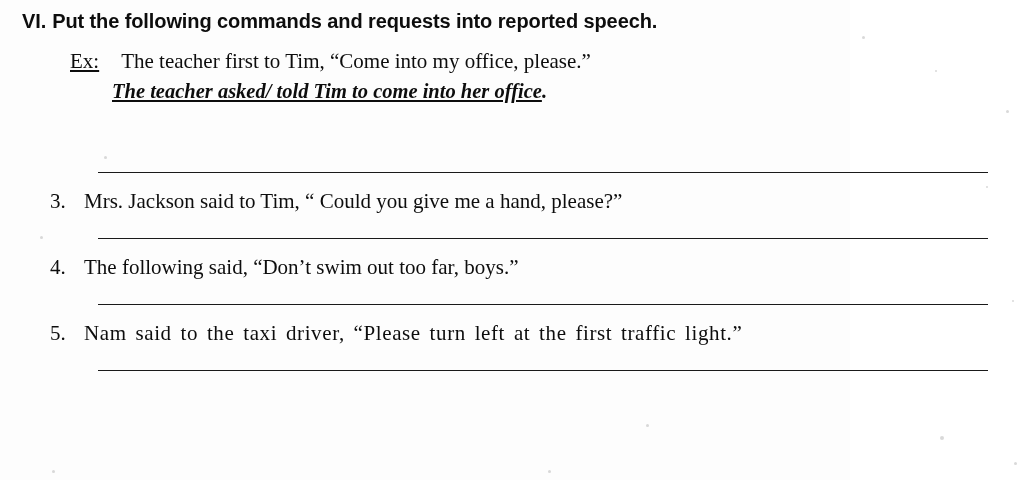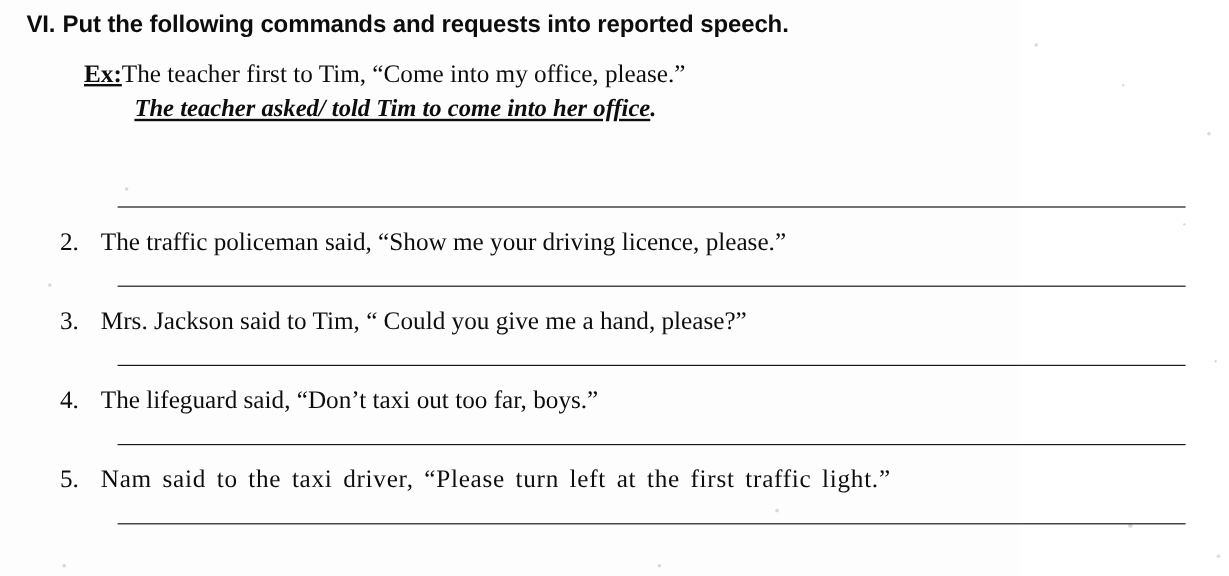--- a/index.html
+++ b/index.html
@@ -53,22 +53,21 @@
     top: 46px;
     width: 930px;
   }
   .example-line {
     font-size: 21px;
     line-height: 30px;
     white-space: nowrap;
   }
   .example-label {
     text-decoration: underline;
-    margin-right: 0;
-    font-weight: bold;
+    margin-right: 22px;
   }
   .example-answer {
     margin-left: 42px;
     font-style: italic;
     font-weight: bold;
     font-size: 20.5px;
     line-height: 30px;
     white-space: nowrap;
   }
   .example-answer .ul {
@@ -145,37 +144,31 @@
       <span class="ul">The teacher asked/ told Tim to come into her office</span><span>.</span>
     </div>
   </div>
 
   <div class="items">
 
     <div class="item item-1">
       <div class="answer-rule"></div>
     </div>
 
-    <div class="item item-2">
-      <div class="item-text">
-        <span class="item-num">2.</span><span class="body">The traffic policeman said, “Show me your driving licence, please.”</span>
-      </div>
-      <div class="answer-rule"></div>
-    </div>
 
     <div class="item item-3">
       <div class="item-text">
         <span class="item-num">3.</span><span class="body">Mrs. Jackson said to Tim, “ Could you give me a hand, please?”</span>
       </div>
       <div class="answer-rule"></div>
     </div>
 
     <div class="item item-4">
       <div class="item-text">
-        <span class="item-num">4.</span><span class="body">The lifeguard said, “Don’t taxi out too far, boys.”</span>
+        <span class="item-num">4.</span><span class="body">The following said, “Don’t swim out too far, boys.”</span>
       </div>
       <div class="answer-rule"></div>
     </div>
 
     <div class="item item-5">
       <div class="item-text">
         <span class="item-num">5.</span><span class="body">Nam said to the taxi driver, “Please turn left at the first traffic light.”</span>
       </div>
       <div class="answer-rule"></div>
     </div>

